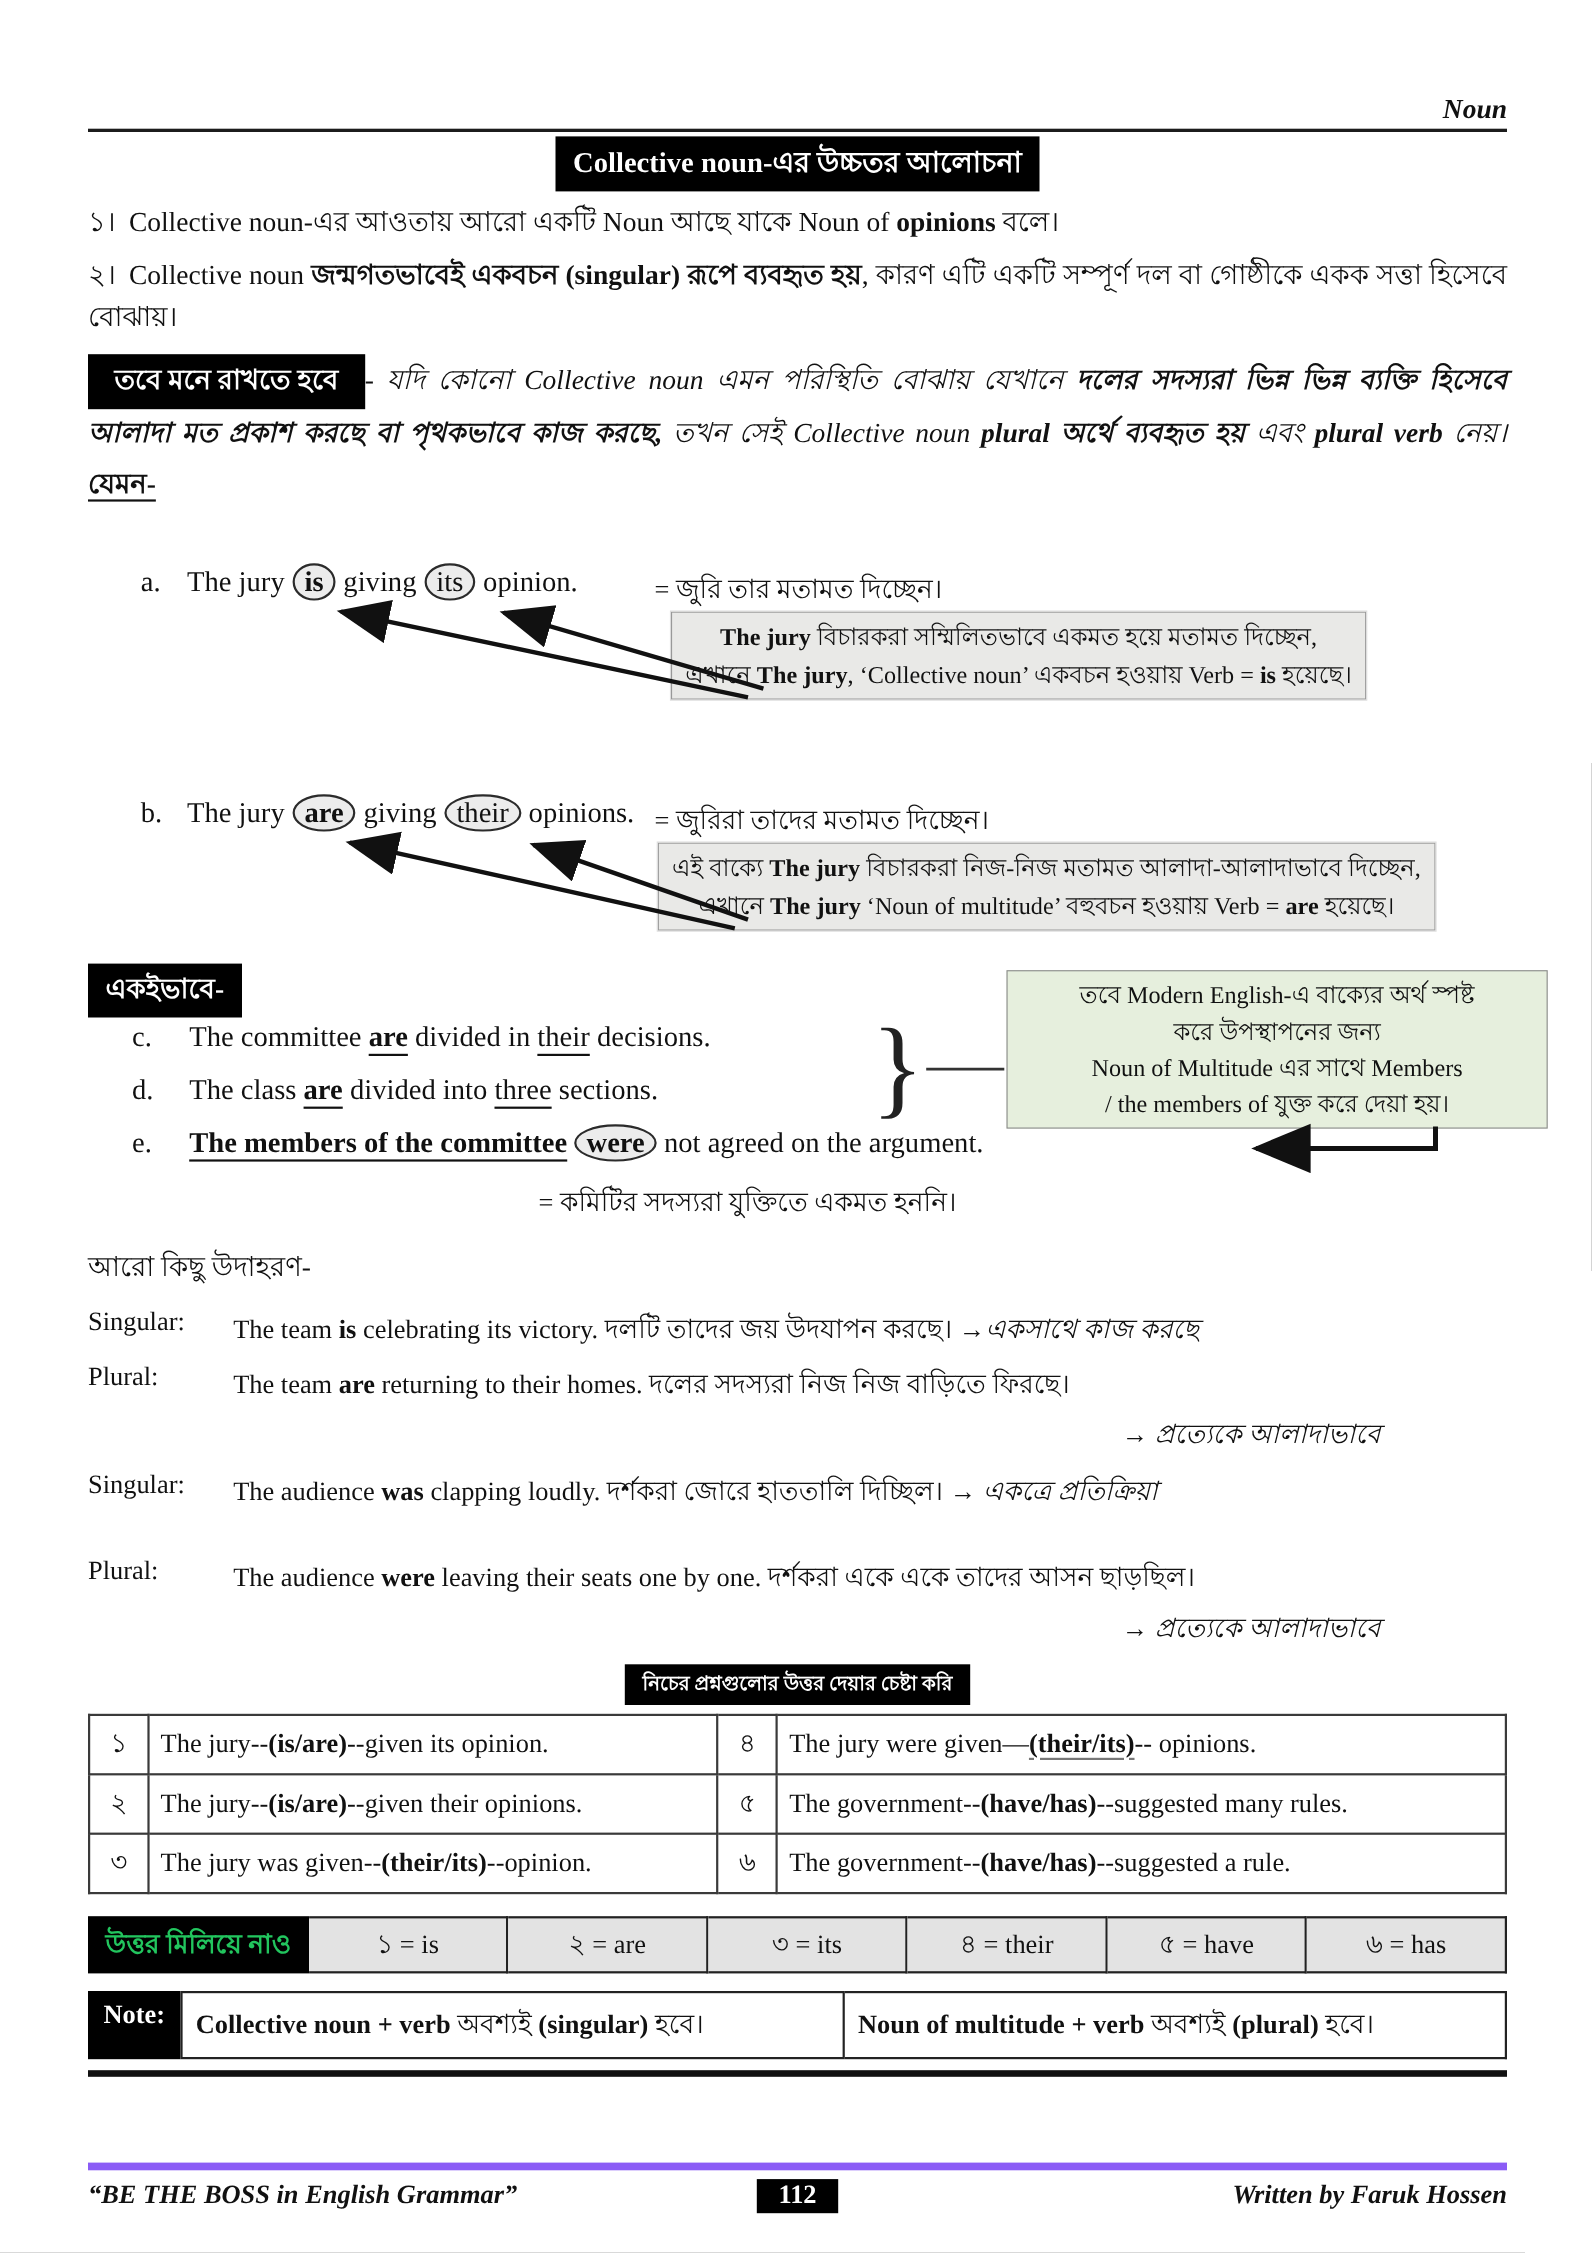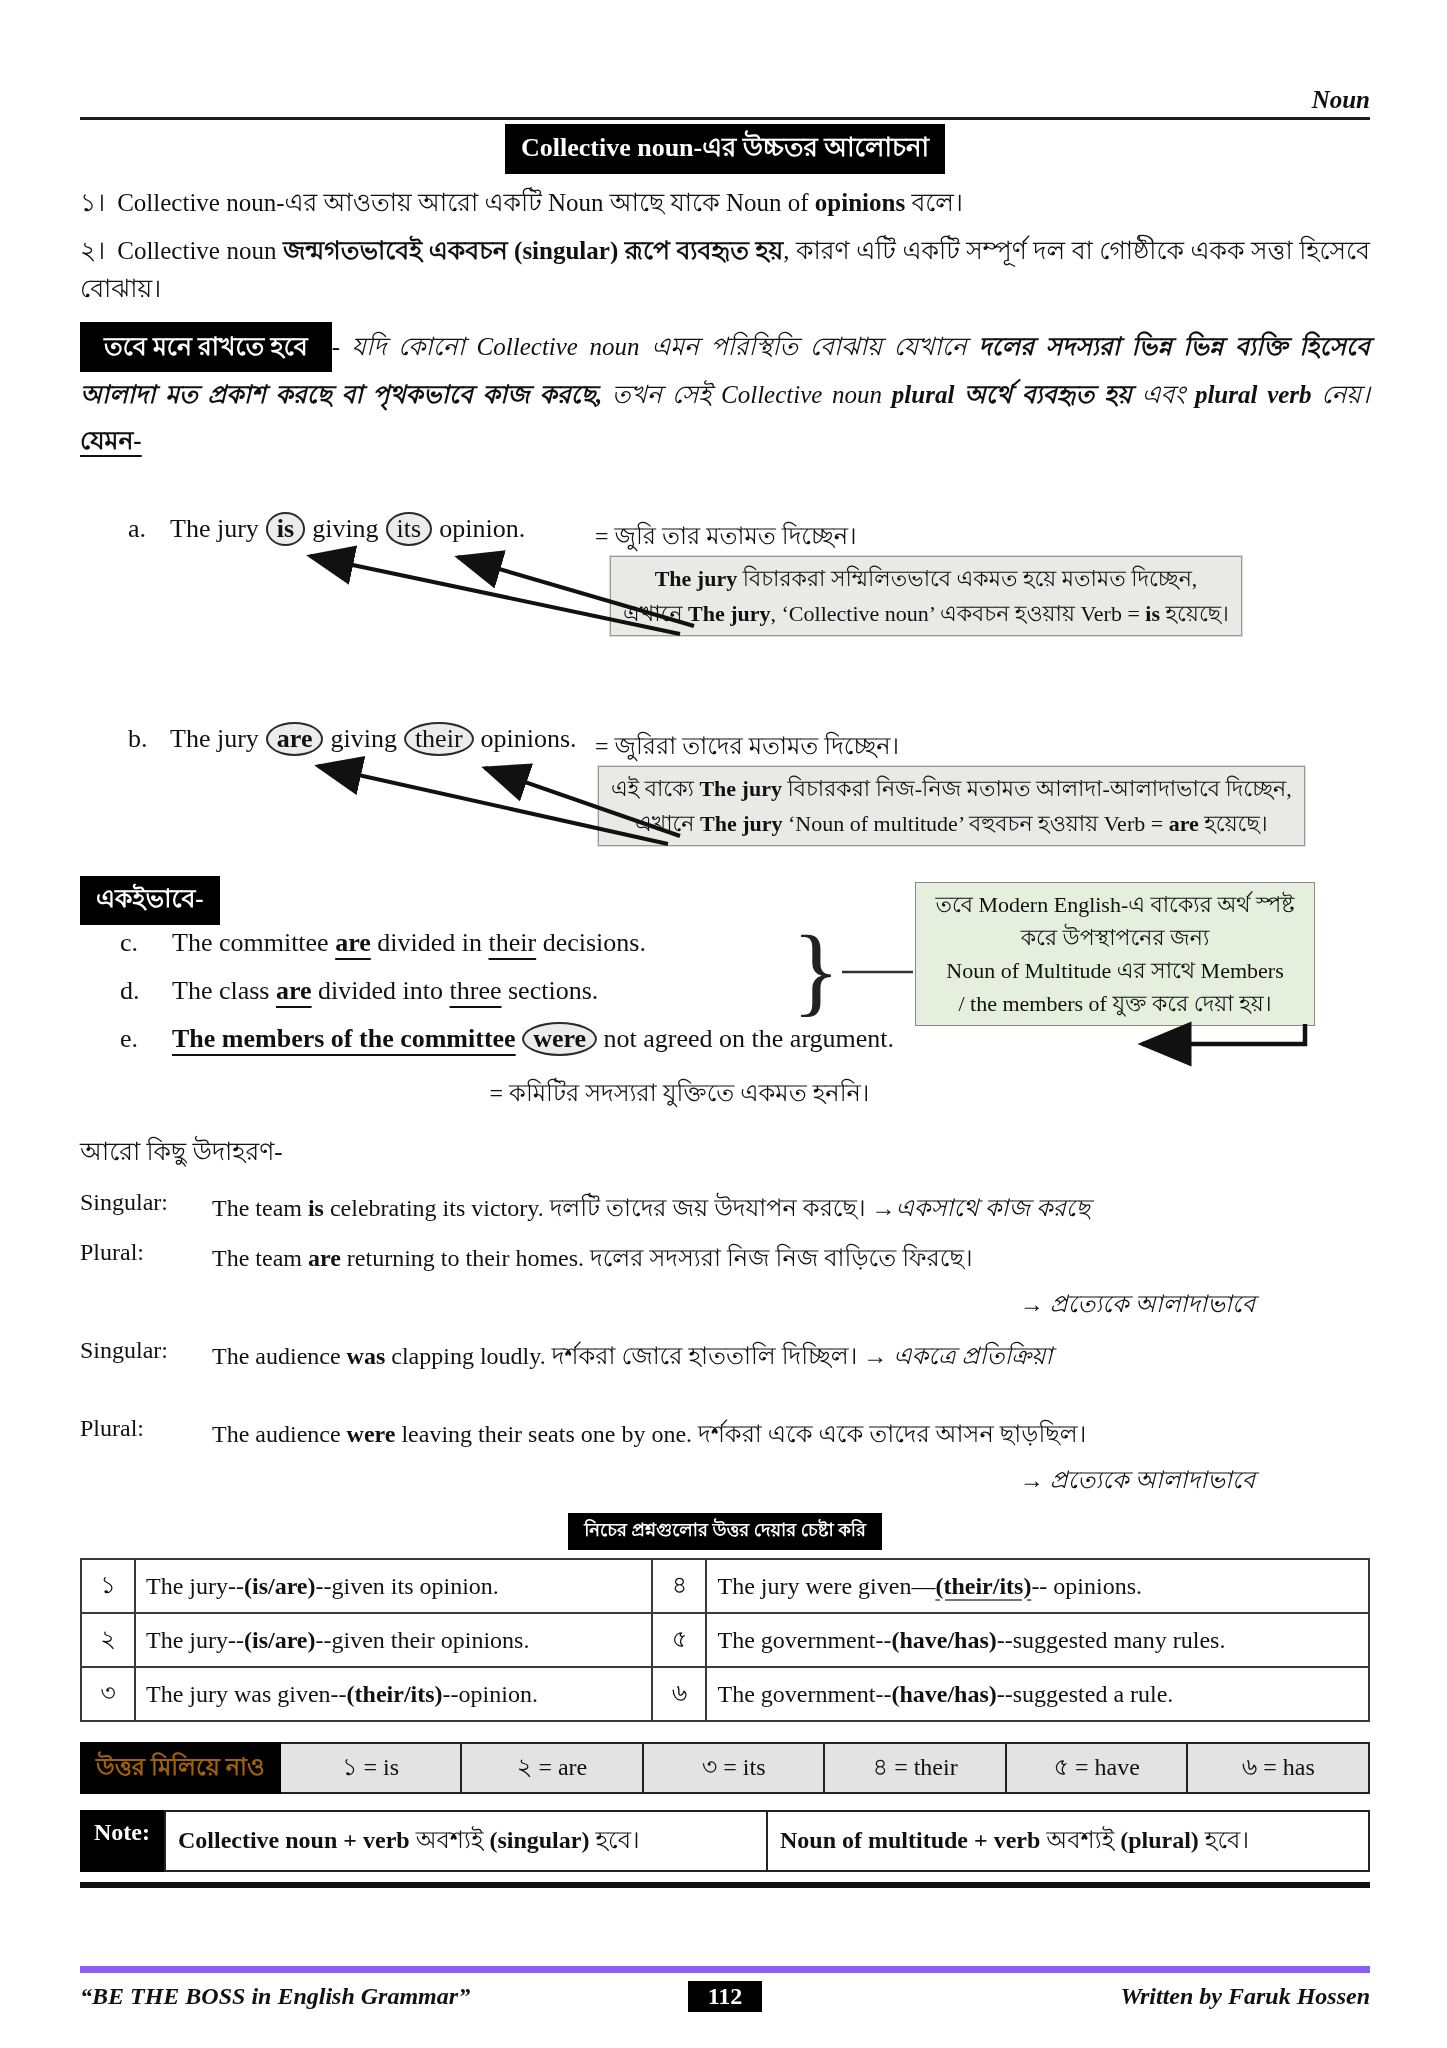--- a/index.html
+++ b/index.html
@@ -38,40 +38,40 @@
   .svg-overlay { position:absolute; left:0; top:0; width:100%; height:100%; pointer-events:none; }
 
   .cde-block { position:relative; height:240px; font-size:26px; margin-top:24px; }
   .likewise { position:absolute; left:0; top:0; font-size:25px; }
   .cde-line { position:absolute; left:40px; white-space:nowrap; }
   .cde-c { top:52px; } .cde-d { top:100px; } .cde-e { top:146px; }
   .cde-letter { display:inline-block; width:52px; }
   .uw  { font-weight:bold; text-decoration:underline; text-underline-offset:7px; }
   .uw2 { text-decoration:underline; text-underline-offset:7px; }
   .e-subject { font-weight:bold; text-decoration:underline; text-underline-offset:7px; }
-  .green-box { position:absolute; left:835px; top:6px; width:400px; background:#e6efdd;
+  .green-box { position:absolute; left:835px; top:6px; width:492px; background:#e6efdd;
                border:1px solid #8a8a8a; text-align:center; font-size:22px; line-height:33px; padding:5px 6px; }
   .cde-translation { position:absolute; left:0; right:91px; top:198px; text-align:center; font-size:24px; }
 
   .more-label { font-size:25px; margin-top:16px; }
   .mex { font-size:24px; margin-top:10px; display:flex; white-space:nowrap; }
   .mex-label { width:132px; flex:none; }
   .mex-s1 { margin-top:14px; } .mex-p1 { margin-top:10px; } .mex-s2 { margin-top:12px; } .mex-p2 { margin-top:38px; }
   .it-arrow { font-style:italic; }
   .arrow-line-right { text-align:right; padding-right:115px; font-size:24px; font-style:italic; margin-top:6px; }
 
   .practice-title-wrap { text-align:center; margin-top:12px; }
   .practice-title { font-size:18px; }
   table.practice { width:100%; border-collapse:collapse; margin-top:8px; font-size:24px; }
   table.practice td { border:2px solid #3a3a3a; padding:6px 10px; height:46px; }
   table.practice td.num { width:54px; text-align:center; padding:6px 2px; }
   .ul-bold { text-decoration:underline; text-underline-offset:5px; text-decoration-color:#777; }
 
   .answers { display:flex; margin-top:20px; }
-  .ans-label { background:#000; color:#a16207; font-weight:bold; font-size:24px; padding:4px 16px;
+  .ans-label { background:#000; color:#22c55e; font-weight:bold; font-size:24px; padding:4px 16px;
                display:flex; align-items:center; flex:none; }
   .ans-cell { flex:1; background:#e3e3e3; border:2px solid #222; border-left:none; text-align:center;
               font-size:24px; display:flex; align-items:center; justify-content:center; padding:4px 0; }
 
   .note-row { display:flex; margin-top:16px; font-size:24px; }
   .note-label { background:#000; color:#fff; font-weight:bold; padding:9px 14px; flex:none; }
   .note-cell { border:2px solid #222; padding:9px 12px; flex:1; white-space:nowrap; }
   .note-cell + .note-cell { border-left:none; }
 
   .thick-line { height:6px; background:#111; margin-top:10px; }

